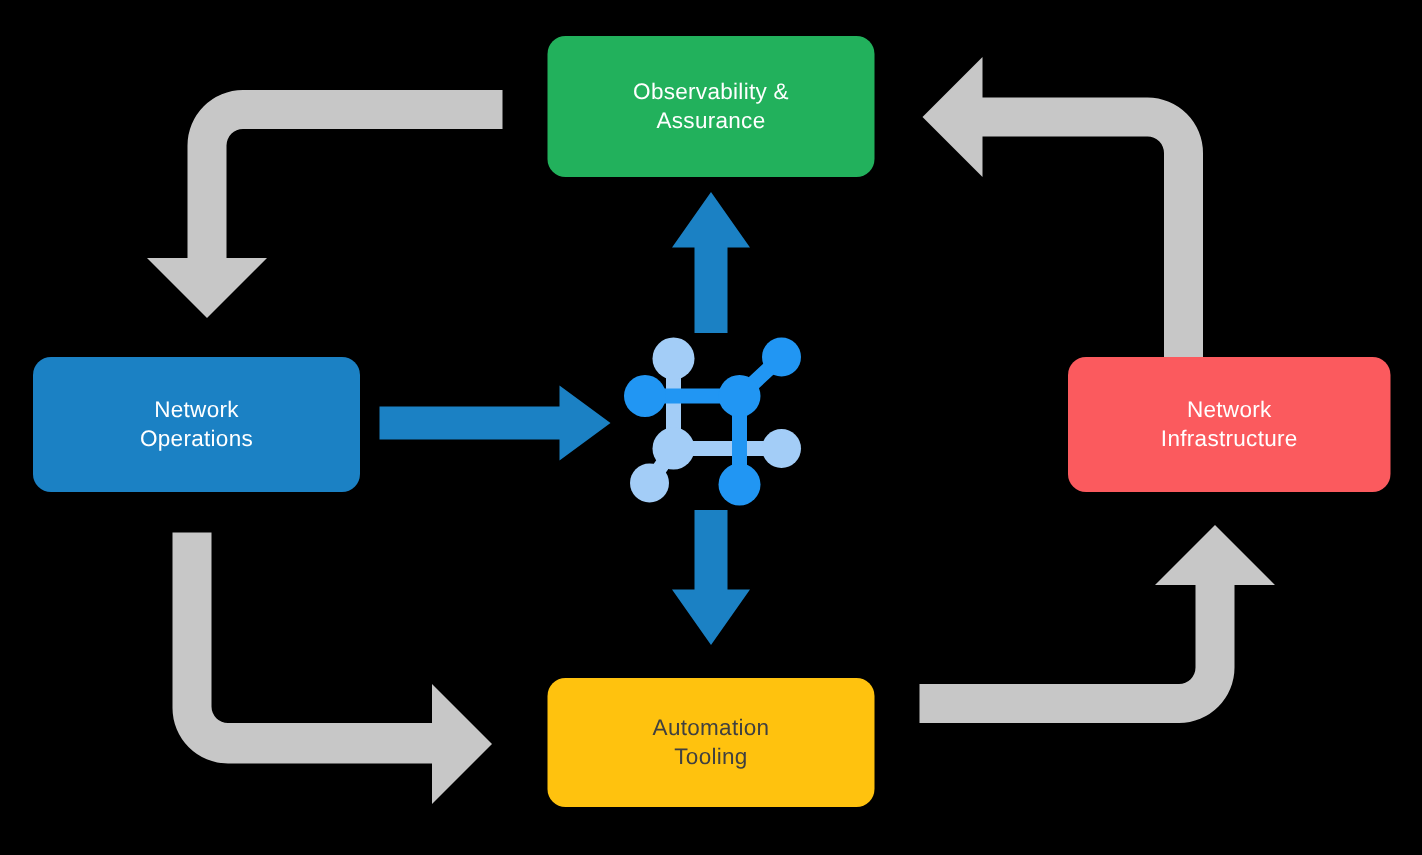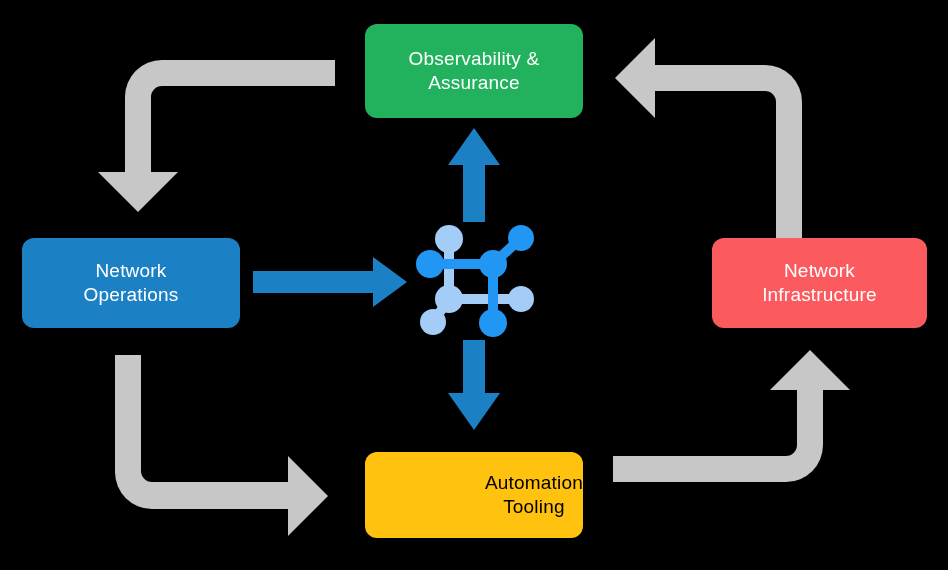--- a/index.html
+++ b/index.html
@@ -2,21 +2,21 @@
 <html><head>
 <meta charset="utf-8">
 <title>Network Operations Cycle Diagram</title>
 <style>
   html,body{margin:0;padding:0;background:#000;}
   body{width:948px;height:570px;overflow:hidden;
        font-family:"Liberation Sans","DejaVu Sans",sans-serif;}
   #canvas{position:relative;width:948px;height:570px;background:#000;}
   .node-box{position:absolute;display:flex;align-items:center;justify-content:center;
             border-radius:12px;color:#fff;text-align:center;line-height:1.28;
-            font-size:19px;font-weight:400;letter-spacing:.2px;}
+            font-size:15px;font-weight:400;letter-spacing:.2px;}
   .node-box span{display:block;white-space:pre-line;}
   #box-observability{left:365px;top:24px;width:218px;height:94px;background:#22b15c;}
   #box-operations{left:22px;top:238px;width:218px;height:90px;background:#1b81c4;}
   #box-infrastructure{left:712px;top:238px;width:215px;height:90px;background:#fb5a5e;}
   #box-automation{left:365px;top:452px;width:218px;height:86px;background:#ffc20e;}
   .svg-layer{position:absolute;left:0;top:0;width:948px;height:570px;}
   .center-icon{position:absolute;left:415px;top:215px;width:125px;height:125px;}
 </style>
 </head>
 <body>
@@ -84,18 +84,18 @@
   <div class="node-box" id="box-operations" style="background: rgb(27, 129, 196); color: rgb(255, 255, 255);">
     <span>Network
 Operations</span>
   </div>
 
   <div class="node-box" id="box-infrastructure" style="background: rgb(251, 90, 94); color: rgb(255, 255, 255);">
     <span>Network
 Infrastructure</span>
   </div>
 
-  <div class="node-box" id="box-automation" style="background: rgb(255, 194, 14); color: #000000; justify-content: flex-end;">
+  <div class="node-box" id="box-automation" style="background: rgb(255, 194, 14); color: #404040;">
     <span>Automation
 Tooling</span>
   </div>
 
 </div>
 
 </body></html>

